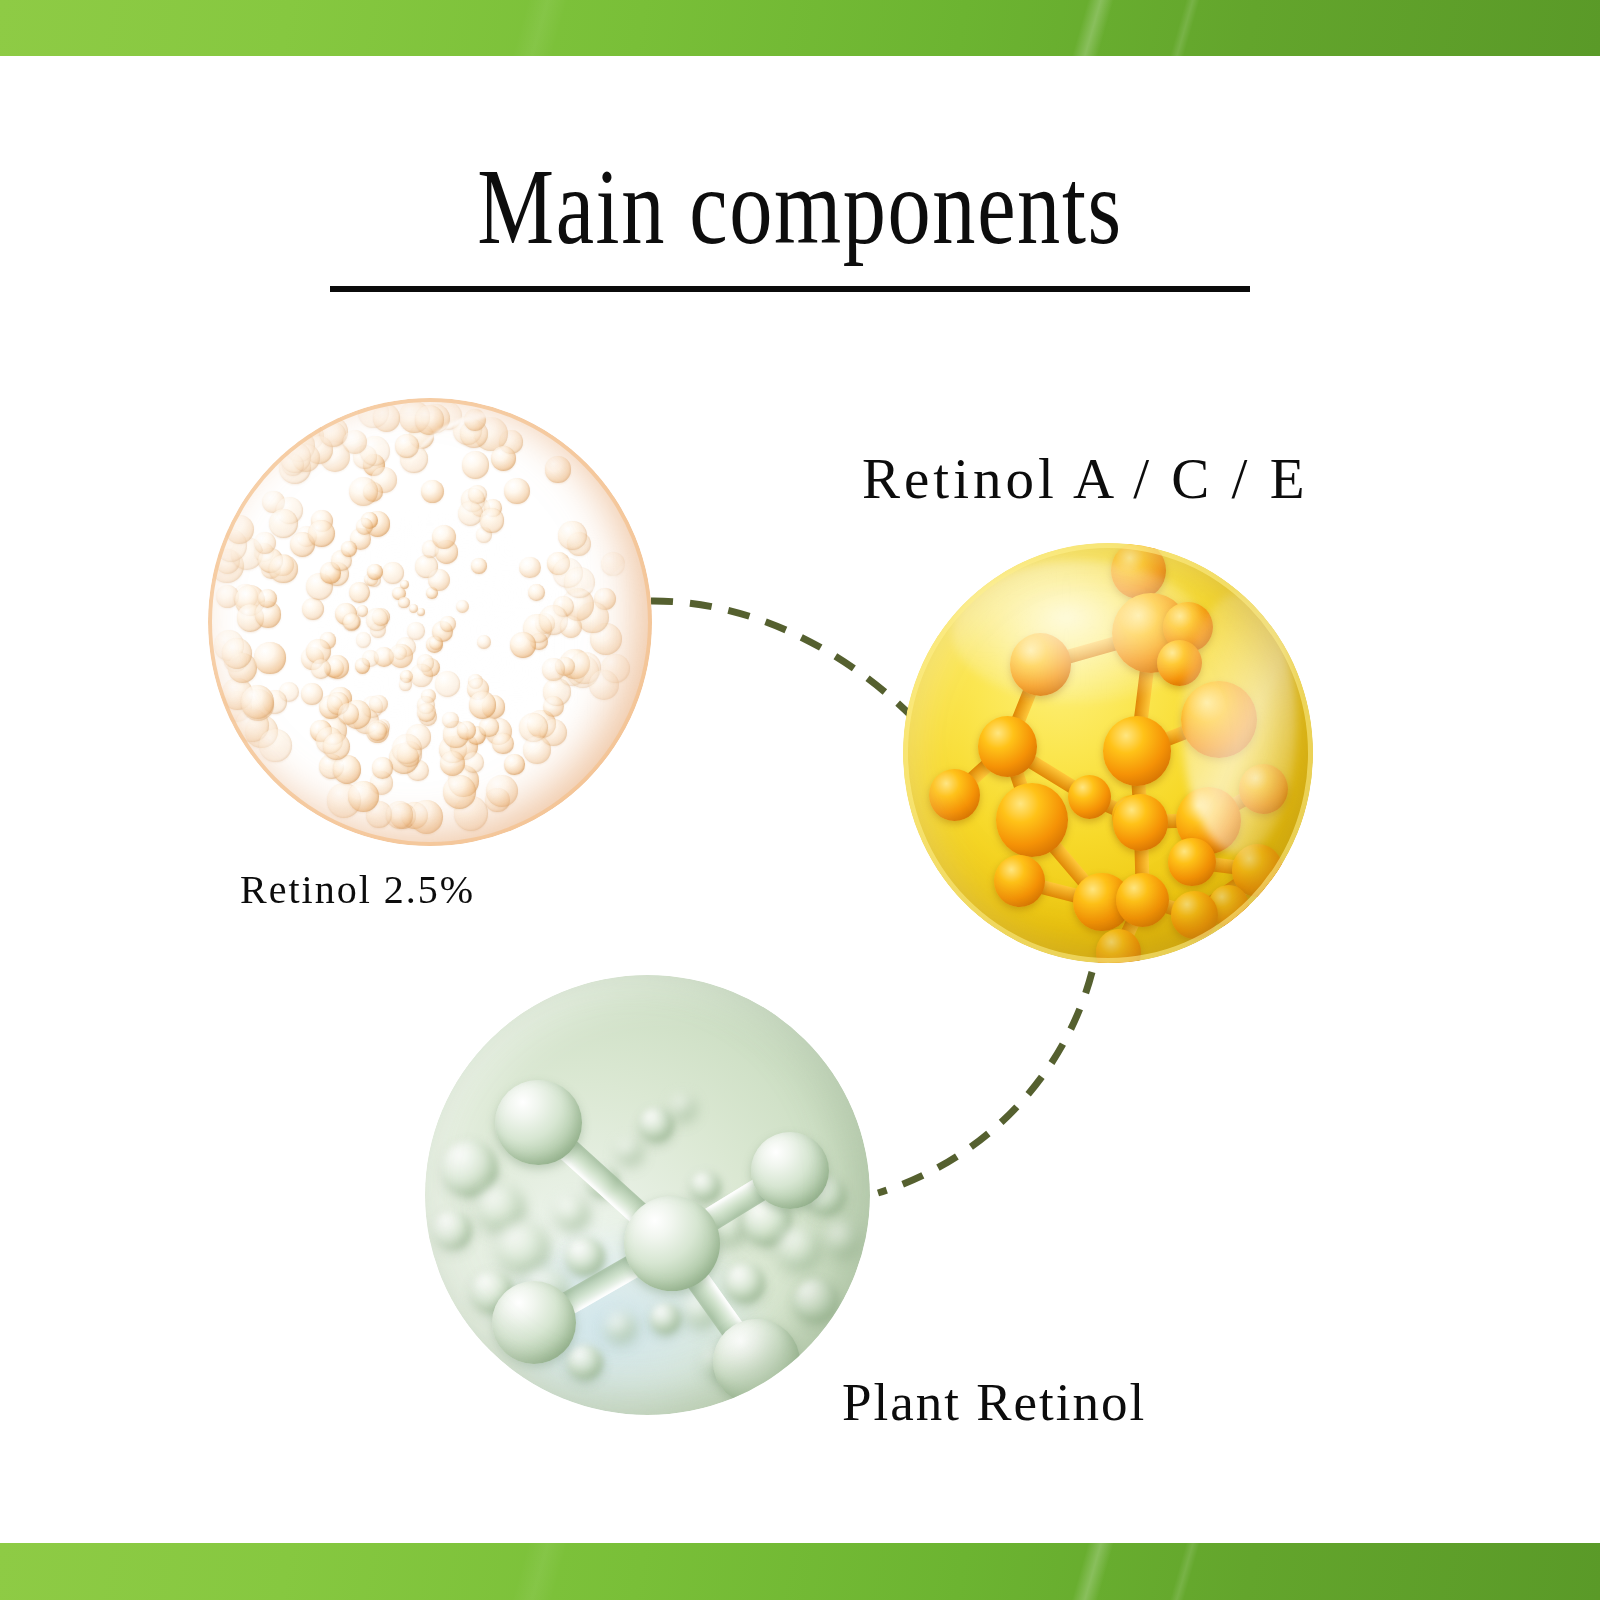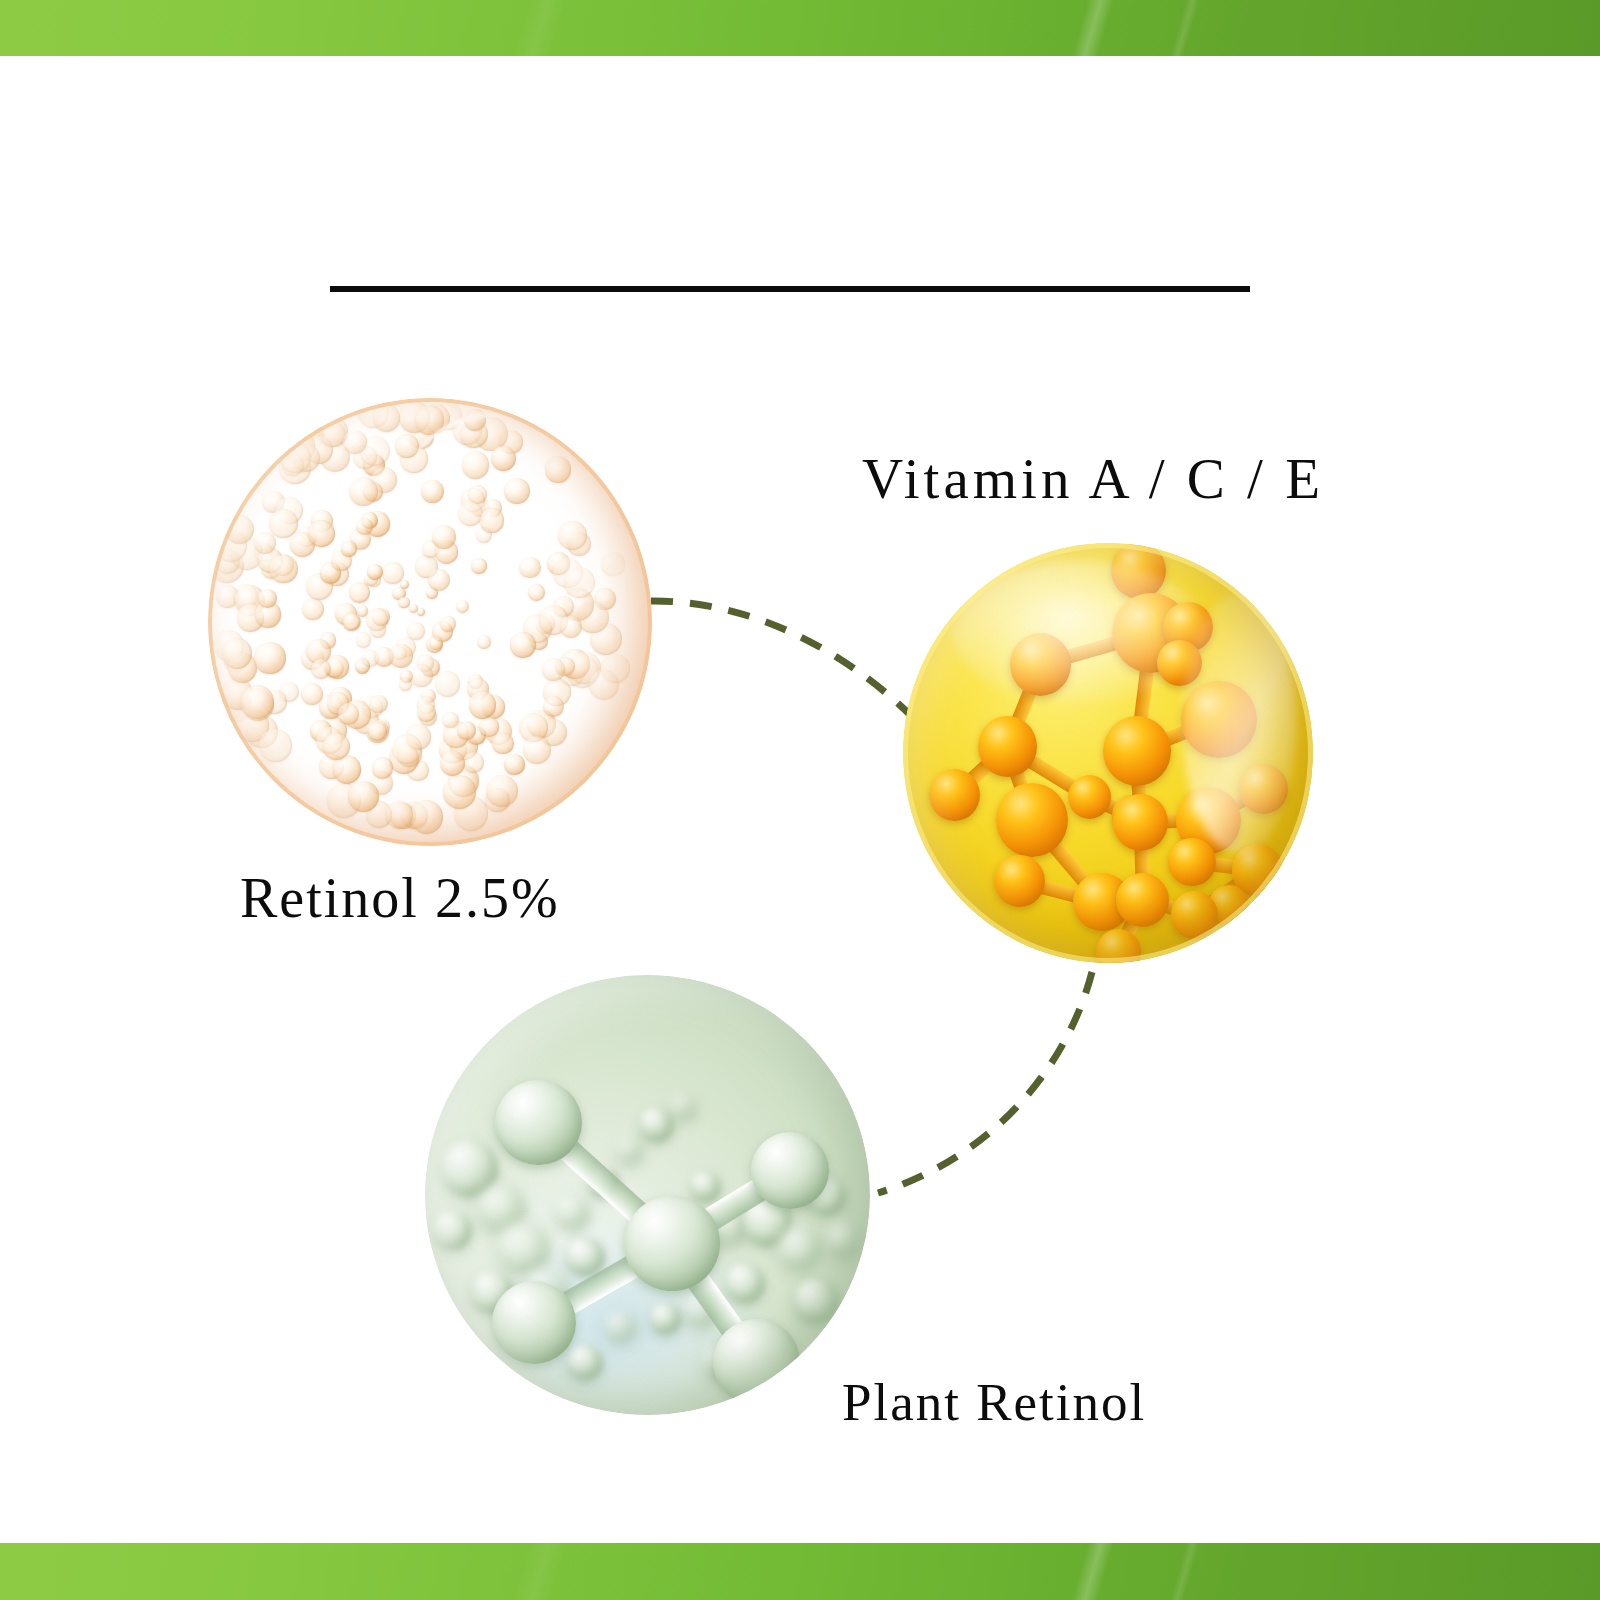--- a/index.html
+++ b/index.html
@@ -162,38 +162,41 @@
 
   
   .label{
     position:absolute;
     font-family:"Liberation Serif", serif;
     color:#0c0c0c;
     white-space:nowrap;
     font-weight:400;
   }
   #label-vitamin{left:862px;top:446px;font-size:57px;letter-spacing:4px;}
-  #label-retinol{left:240px;top:866px;font-size:56px;letter-spacing:2px;}
+  #label-retinol{left:240px;top:866px;font-size:40px;letter-spacing:2px;}
   #label-plant{left:842px;top:1372px;font-size:53px;letter-spacing:2px;}
 
   
   #connectors{position:absolute;left:0;top:0;width:1600px;height:1600px;pointer-events:none;}
 </style>
 </head>
 <body>
 
 <div id="stage">
 
   <div class="band" id="band-top">
     <div class="band-fill"></div>
     <div class="band-streak streak-c"></div>
     <div class="band-streak streak-a"></div>
     <div class="band-streak streak-b"></div>
   </div>
 
+  <div id="title-block">
+    <span id="page-title">Main components</span>
+  </div>
   <div id="title-rule"></div>
 
   <svg id="connectors" viewBox="0 0 1600 1600">
     <path d="M 651 601 C 760 600, 860 660, 925 730" fill="none" stroke="#55602f" stroke-width="7" stroke-dasharray="22 17" stroke-linecap="butt"></path>
     <path d="M 1092 972 C 1065 1075, 985 1160, 878 1193" fill="none" stroke="#55602f" stroke-width="7" stroke-dasharray="22 17" stroke-linecap="butt"></path>
   </svg>
 
   <div class="orb" id="orb-retinol">
     <div class="retinol-base"></div>
     <div class="retinol-rays"></div>
@@ -530,21 +533,21 @@
         <div class="rod" style="left:calc(65% - 72.9px);top:calc(74.5% - 12px);width:145.8px;height:24px;transform:rotate(54.56deg);"></div>
         <div class="pearl" style="left:15.75%;top:23.75%;width:19.5%;height:19.5%;"></div>
         <div class="pearl" style="left:73.25%;top:35.75%;width:17.5%;height:17.5%;"></div>
         <div class="pearl" style="left:15%;top:69.5%;width:19%;height:19%;"></div>
         <div class="pearl" style="left:64.75%;top:78.25%;width:19.5%;height:19.5%;"></div>
         <div class="pearl" style="left:44.75%;top:50.25%;width:21.5%;height:21.5%;"></div>
       </div>
     <div class="plant-rim"></div>
   </div>
 
-  <div class="label" id="label-vitamin">Vitamin A / C / E</div>
+  <div class="label" id="label-vitamin">Retinol A / C / E</div>
   <div class="label" id="label-retinol">Retinol 2.5%</div>
   <div class="label" id="label-plant">Plant Retinol</div>
 
   <div class="band" id="band-bottom">
     <div class="band-fill"></div>
     <div class="band-streak streak-c"></div>
     <div class="band-streak streak-a"></div>
     <div class="band-streak streak-b"></div>
   </div>
 

